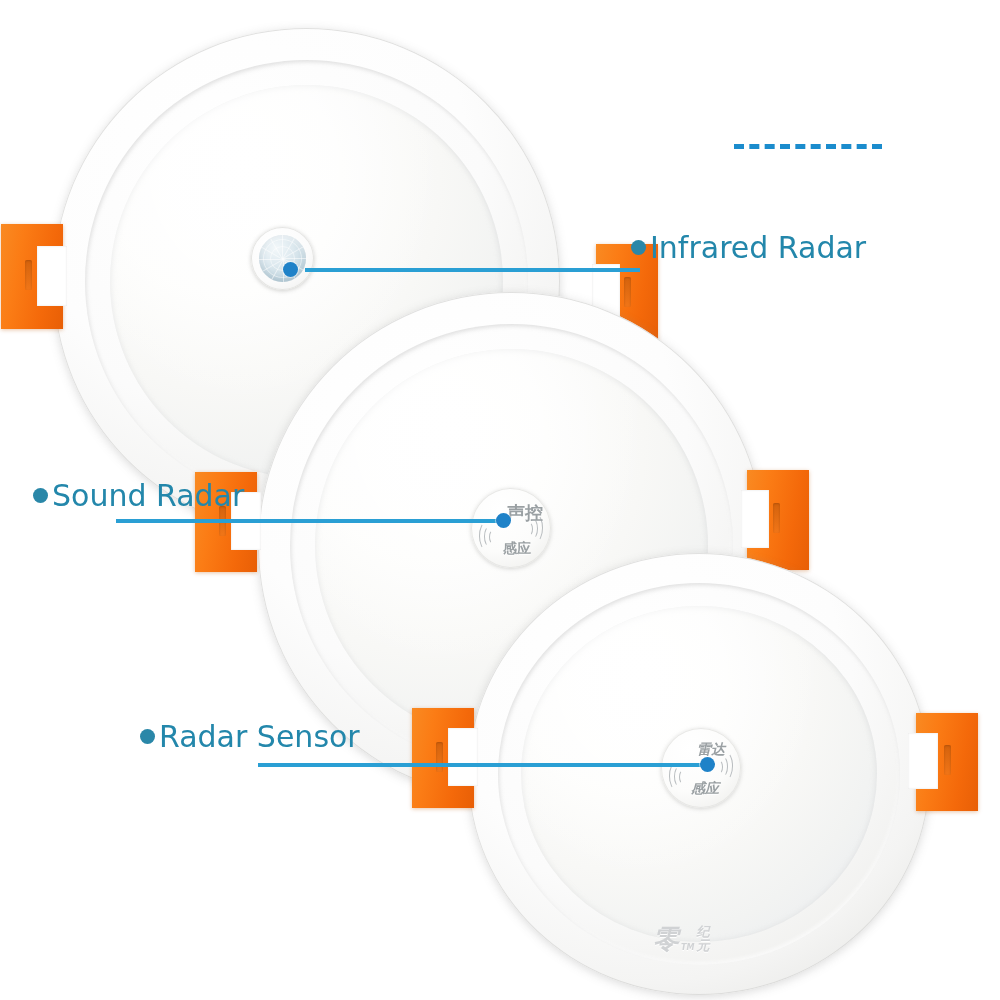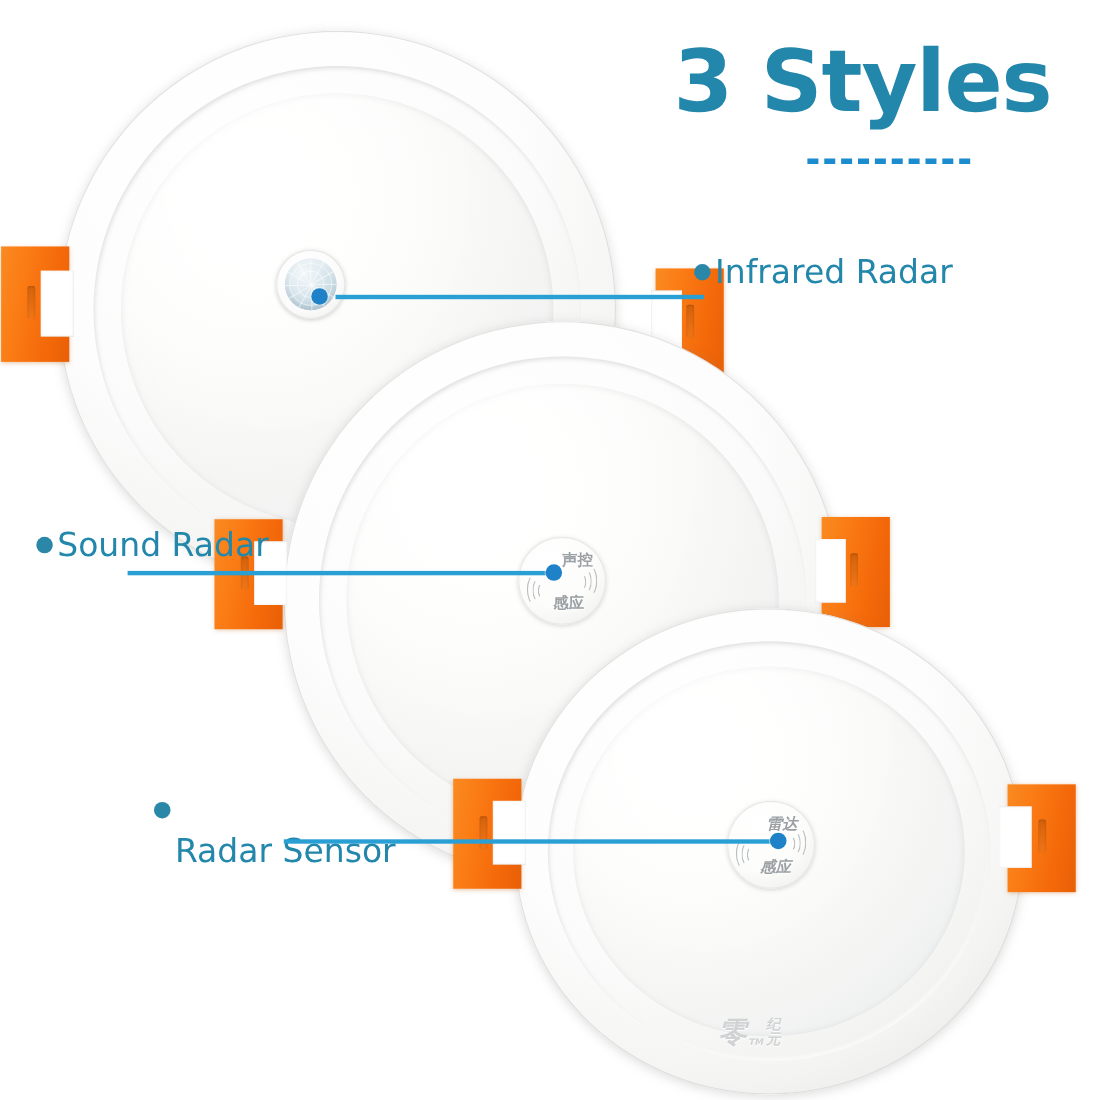--- a/index.html
+++ b/index.html
@@ -186,21 +186,20 @@
   }
   .brand .big{font-size:26px;line-height:1;}
   .brand .small{font-size:13px;line-height:1.05;display:flex;flex-direction:column;}
   .brand .tm{font-size:8px;line-height:1;}
 </style>
 </head>
 <body>
 
 <div id="stage">
 
-  <div class="heading">3 Styles</div>
   <div class="heading-rule"></div>
 
   <div class="lamp" style="left:53px; top:28px; width:507px; height:507px;">
     <div class="bezel"></div>
     <div class="bezel-edge"></div>
     <div class="rim" style="left:32px; top:32px; right:32px; bottom:32px;"></div>
     <div class="diffuser" style="left:57px; top:57px; right:57px; bottom:57px;"></div>
 
     <div class="sensor pir-housing" style="left:198px; top:199px; width:63px; height:63px;">
       <div class="pir-dome" style="left:8px; top:8px; right:8px; bottom:8px;">
@@ -235,21 +234,21 @@
     </div>
   </div>
 
   <div class="lamp" style="left:258px; top:292px; width:507px; height:507px;">
     <div class="bezel"></div>
     <div class="bezel-edge"></div>
     <div class="rim" style="left:32px; top:32px; right:32px; bottom:32px;"></div>
     <div class="diffuser" style="left:57px; top:57px; right:57px; bottom:57px;"></div>
 
     <div class="sensor disc" style="left:213px; top:196px; width:80px; height:80px;">
-      <div class="cn" style="top:13px; font-size:14px; padding-left:14px;">声控</div>
+      <div class="cn" style="top:13px; font-size:18px; padding-left:14px;">声控</div>
       <div class="cn" style="bottom:10px; font-size:14px; padding-left:6px;">感应</div>
       <div class="waves">
         <span style="right:8px;  top:26px; width:12px; height:26px;"></span>
         <span style="right:13px; top:30px; width:9px;  height:19px;"></span>
         <span style="right:18px; top:34px; width:6px;  height:12px;"></span>
         <span class="left" style="left:8px;  top:34px; width:12px; height:26px;"></span>
         <span class="left" style="left:13px; top:38px; width:9px;  height:19px;"></span>
         <span class="left" style="left:18px; top:42px; width:6px;  height:12px;"></span>
       </div>
     </div>
@@ -315,18 +314,18 @@
 
   <div class="callout">
     <div class="dot" style="left:33px; top:488px;"></div>
     <div class="label" style="left:52px; top:481px;">Sound Radar</div>
     <div class="leader" style="left:116px; top:519px; width:390px;"></div>
     <div class="leader-dot" style="left:496px; top:513px;"></div>
   </div>
 
   <div class="callout">
     <div class="dot" style="left:140px; top:729px;"></div>
-    <div class="label" style="left:159px; top:760px;text-align:center;">Radar Sensor</div>
+    <div class="label" style="left:159px; top:722px;text-align:center;">Radar Sensor</div>
     <div class="leader" style="left:258px; top:763px; width:450px;"></div>
     <div class="leader-dot" style="left:700px; top:757px;"></div>
   </div>
 
 </div>
 
 </body></html>

